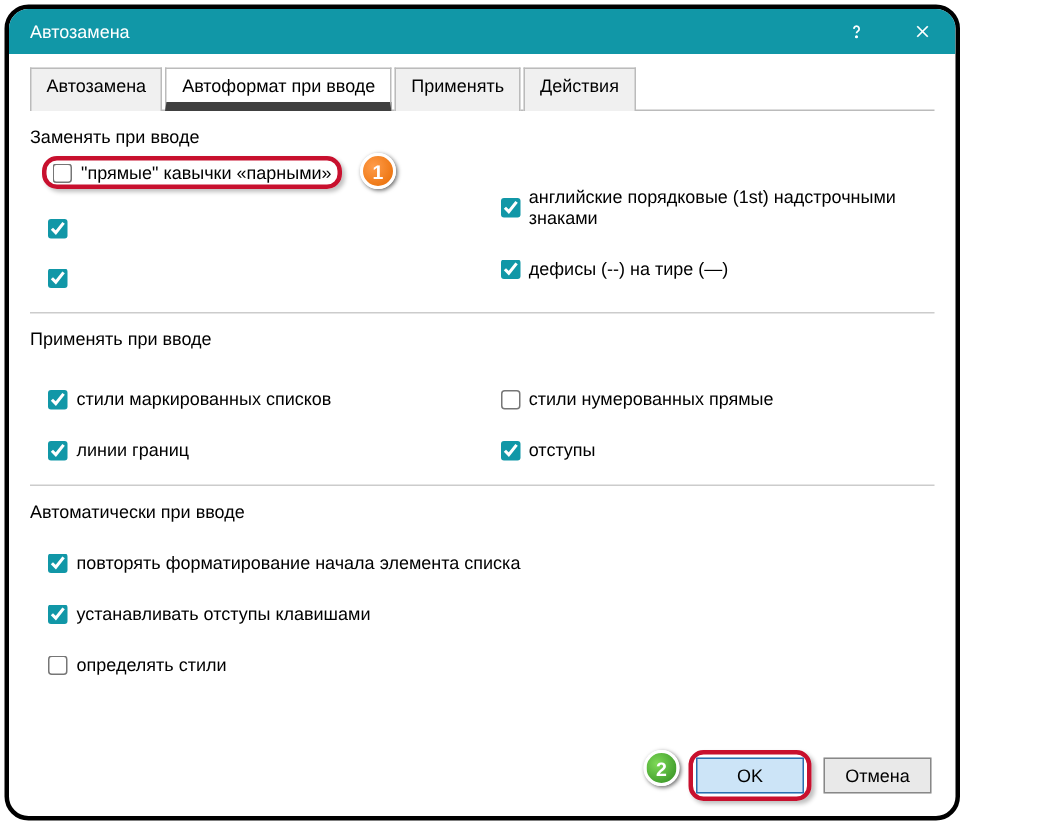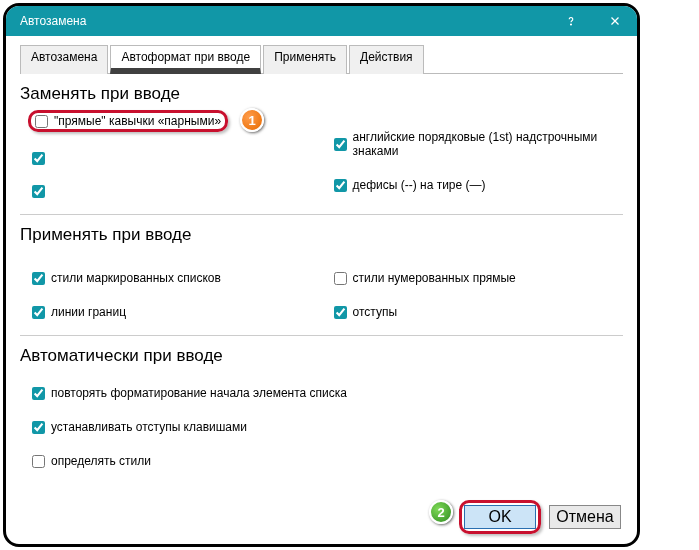--- a/index.html
+++ b/index.html
@@ -6,34 +6,34 @@
 body { font-family: "Segoe UI", Tahoma, sans-serif; font-size: 12px; background: #fff; width: 699px; height: 550px; position: relative; overflow: hidden; }
 .outer-frame { border: 3px solid #000; border-radius: 16px; width: 637px; height: 544px; margin: 3px; position: relative; background: #fff; overflow: hidden; }
 .titlebar { background: #1197a7; height: 30px; display: flex; align-items: center; padding-left: 14px; color: #fff; font-size: 12px; position: relative; }
 .titlebar .title { flex: 1; }
 .titlebar .tb-btn { width: 44px; height: 30px; display: flex; align-items: center; justify-content: center; color: #fff; }
 .tb-btn svg { width: 14px; height: 14px; }
 .content { padding: 8px 14px 0 14px; }
 .tabs { display: flex; border-bottom: 1px solid #bbb; position: relative; }
 .tab { padding: 4px 10px; border: 1px solid #bbb; border-bottom: none; margin-right: 2px; background: #f0f0f0; position: relative; top: 1px; cursor: pointer; }
 .tab.active { background: #fff; border-bottom: 6px solid #404040; }
-.section-heading { margin: 10px 0 6px 0; font-size: 17px; }
+.section-heading { margin: 10px 0 6px 0; font-size: 12px; }
 .section { border-bottom: 1px solid #ccc; padding-bottom: 14px; margin-bottom: 4px; }
 .row { display: flex; }
 .col { flex: 1; }
 .chk { display: flex; align-items: center; margin: 20px 0 2px 12px; }
 .chk input { width: 13px; height: 13px; margin-right: 6px; accent-color: #1197a7; }
 .chk label { font-size: 12px; }
 .highlight-box { border: 3px solid #c8102e; border-radius: 10px; padding: 1px 4px; display: inline-flex; align-items: center; box-shadow: 2px 2px 3px rgba(0,0,0,0.25); }
 .highlight-box .chk { margin: 0; }
 .marker { width: 24px; height: 24px; border-radius: 50%; display: flex; align-items: center; justify-content: center; font-weight: bold; font-size: 13px; color: #fff; border: 2px solid #fff; box-shadow: 1px 1px 3px rgba(0,0,0,0.6); position: absolute; }
 .marker-1 { background: radial-gradient(circle at 35% 35%, #ff9c4a, #e76a00); }
 .marker-2 { background: radial-gradient(circle at 35% 35%, #7ed957, #2e8b1f); }
 .footer { position: absolute; bottom: 10px; right: 16px; display: flex; align-items: center; gap: 8px; }
-.btn { min-width: 72px; height: 24px; border: 1px solid #888; background: #e9e9e9; font-size: 16px; cursor: pointer; }
+.btn { min-width: 72px; height: 24px; border: 1px solid #888; background: #e9e9e9; font-size: 12px; cursor: pointer; }
 .btn-highlight { border: 3px solid #c8102e; border-radius: 10px; padding: 2px; box-shadow: 2px 2px 3px rgba(0,0,0,0.25); display: inline-flex; }
 .btn-highlight .btn { background: #cce4f7; border: 1px solid #2a6fb0; }
 </style>
 </head>
 <body>
 
 <div class="outer-frame">
   <div class="titlebar">
     <span class="title">Автозамена</span>
     <div class="tb-btn">

